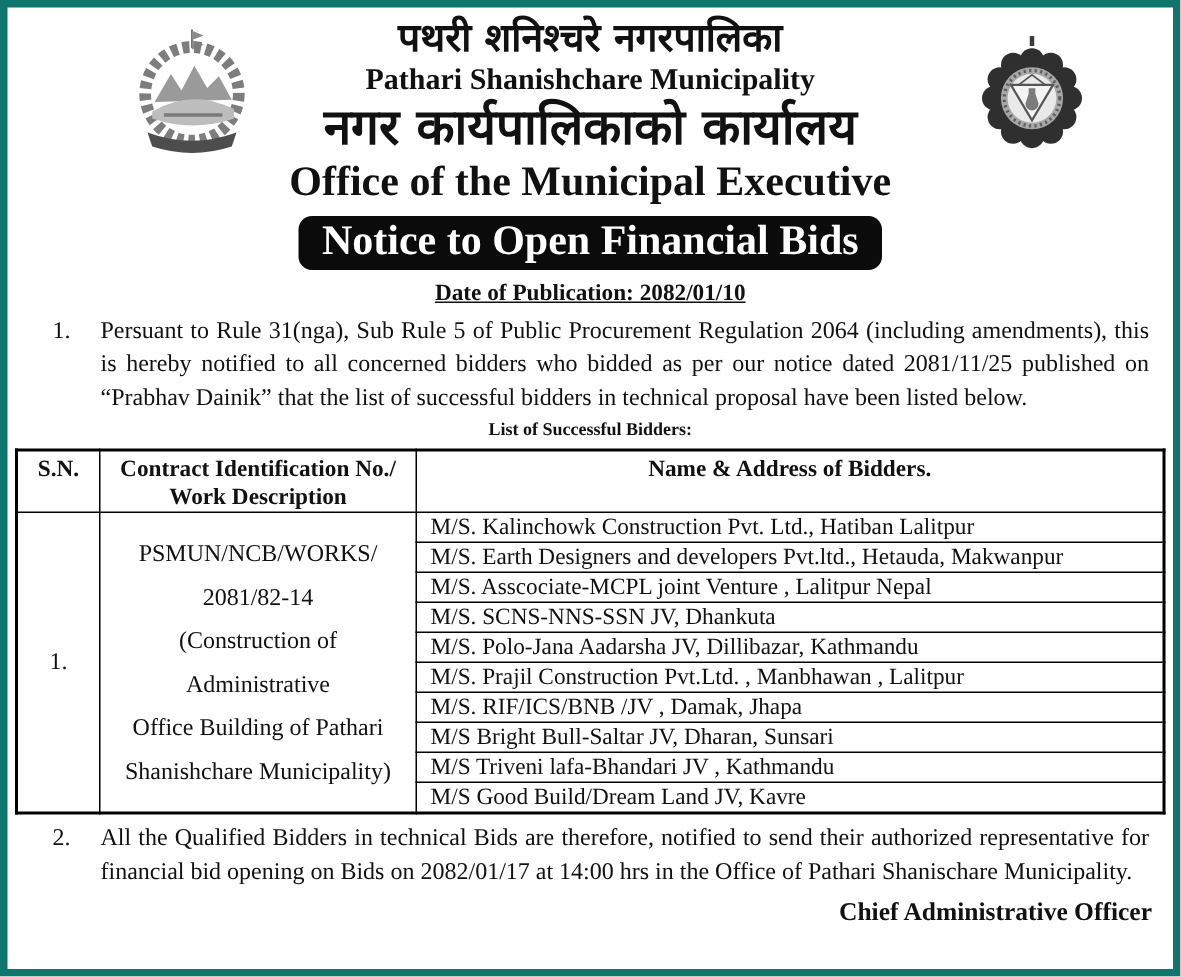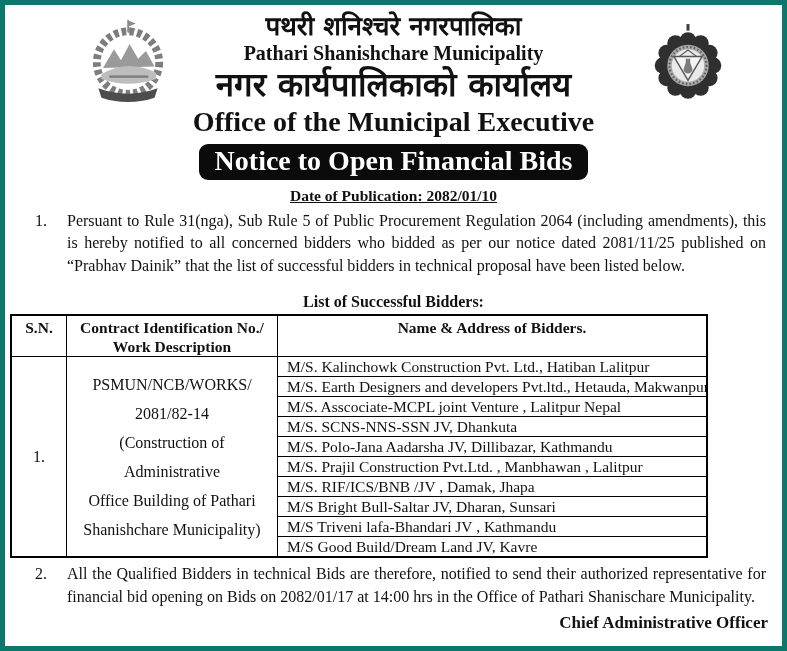--- a/index.html
+++ b/index.html
@@ -24,25 +24,25 @@
     display:inline-block; background:#0b0b0b; color:#ffffff;
     font-weight:700; font-size:28px; line-height:34px;
     padding:0 16px 2px 16px; border-radius:9px;
   }
   .pubdate{ font-weight:700; font-size:15.5px; line-height:19px; margin-top:6px; text-decoration:underline; text-align:center;}
 
   .para{ display:flex; margin:5px 16px 0 30px; }
   .pnum{ flex:none; width:22px; font-size:16px; line-height:22.4px; }
   .ptext{ flex:1; font-size:16px; line-height:22.4px; text-align:justify; padding-left:10px; }
 
-  .tbl-caption{ text-align:center; font-weight:700; font-size:16px; line-height:19px; margin-top:15px; }
+  .tbl-caption{ text-align:center; font-weight:700; font-size:12px; line-height:19px; margin-top:0; }
 
   table.bidders-table{
     border-collapse:collapse; table-layout:fixed;
-    margin:3px 0 0 5px; width:698px;
+    margin:3px 0 0 5px; width:767px;
     border:2px solid #000;
   }
   .bidders-table th, .bidders-table td{ border:1px solid #000; background:transparent; }
   .c-sn{ width:50px; }
   .c-contract{ width:206px; }
   .bidders-table th{
     font-weight:700; font-size:15.5px; line-height:19px;
     text-align:center; vertical-align:top; padding:2px 2px 0 2px; height:38px;
   }
   .sn-cell{ text-align:center; vertical-align:middle; font-size:16px; }

